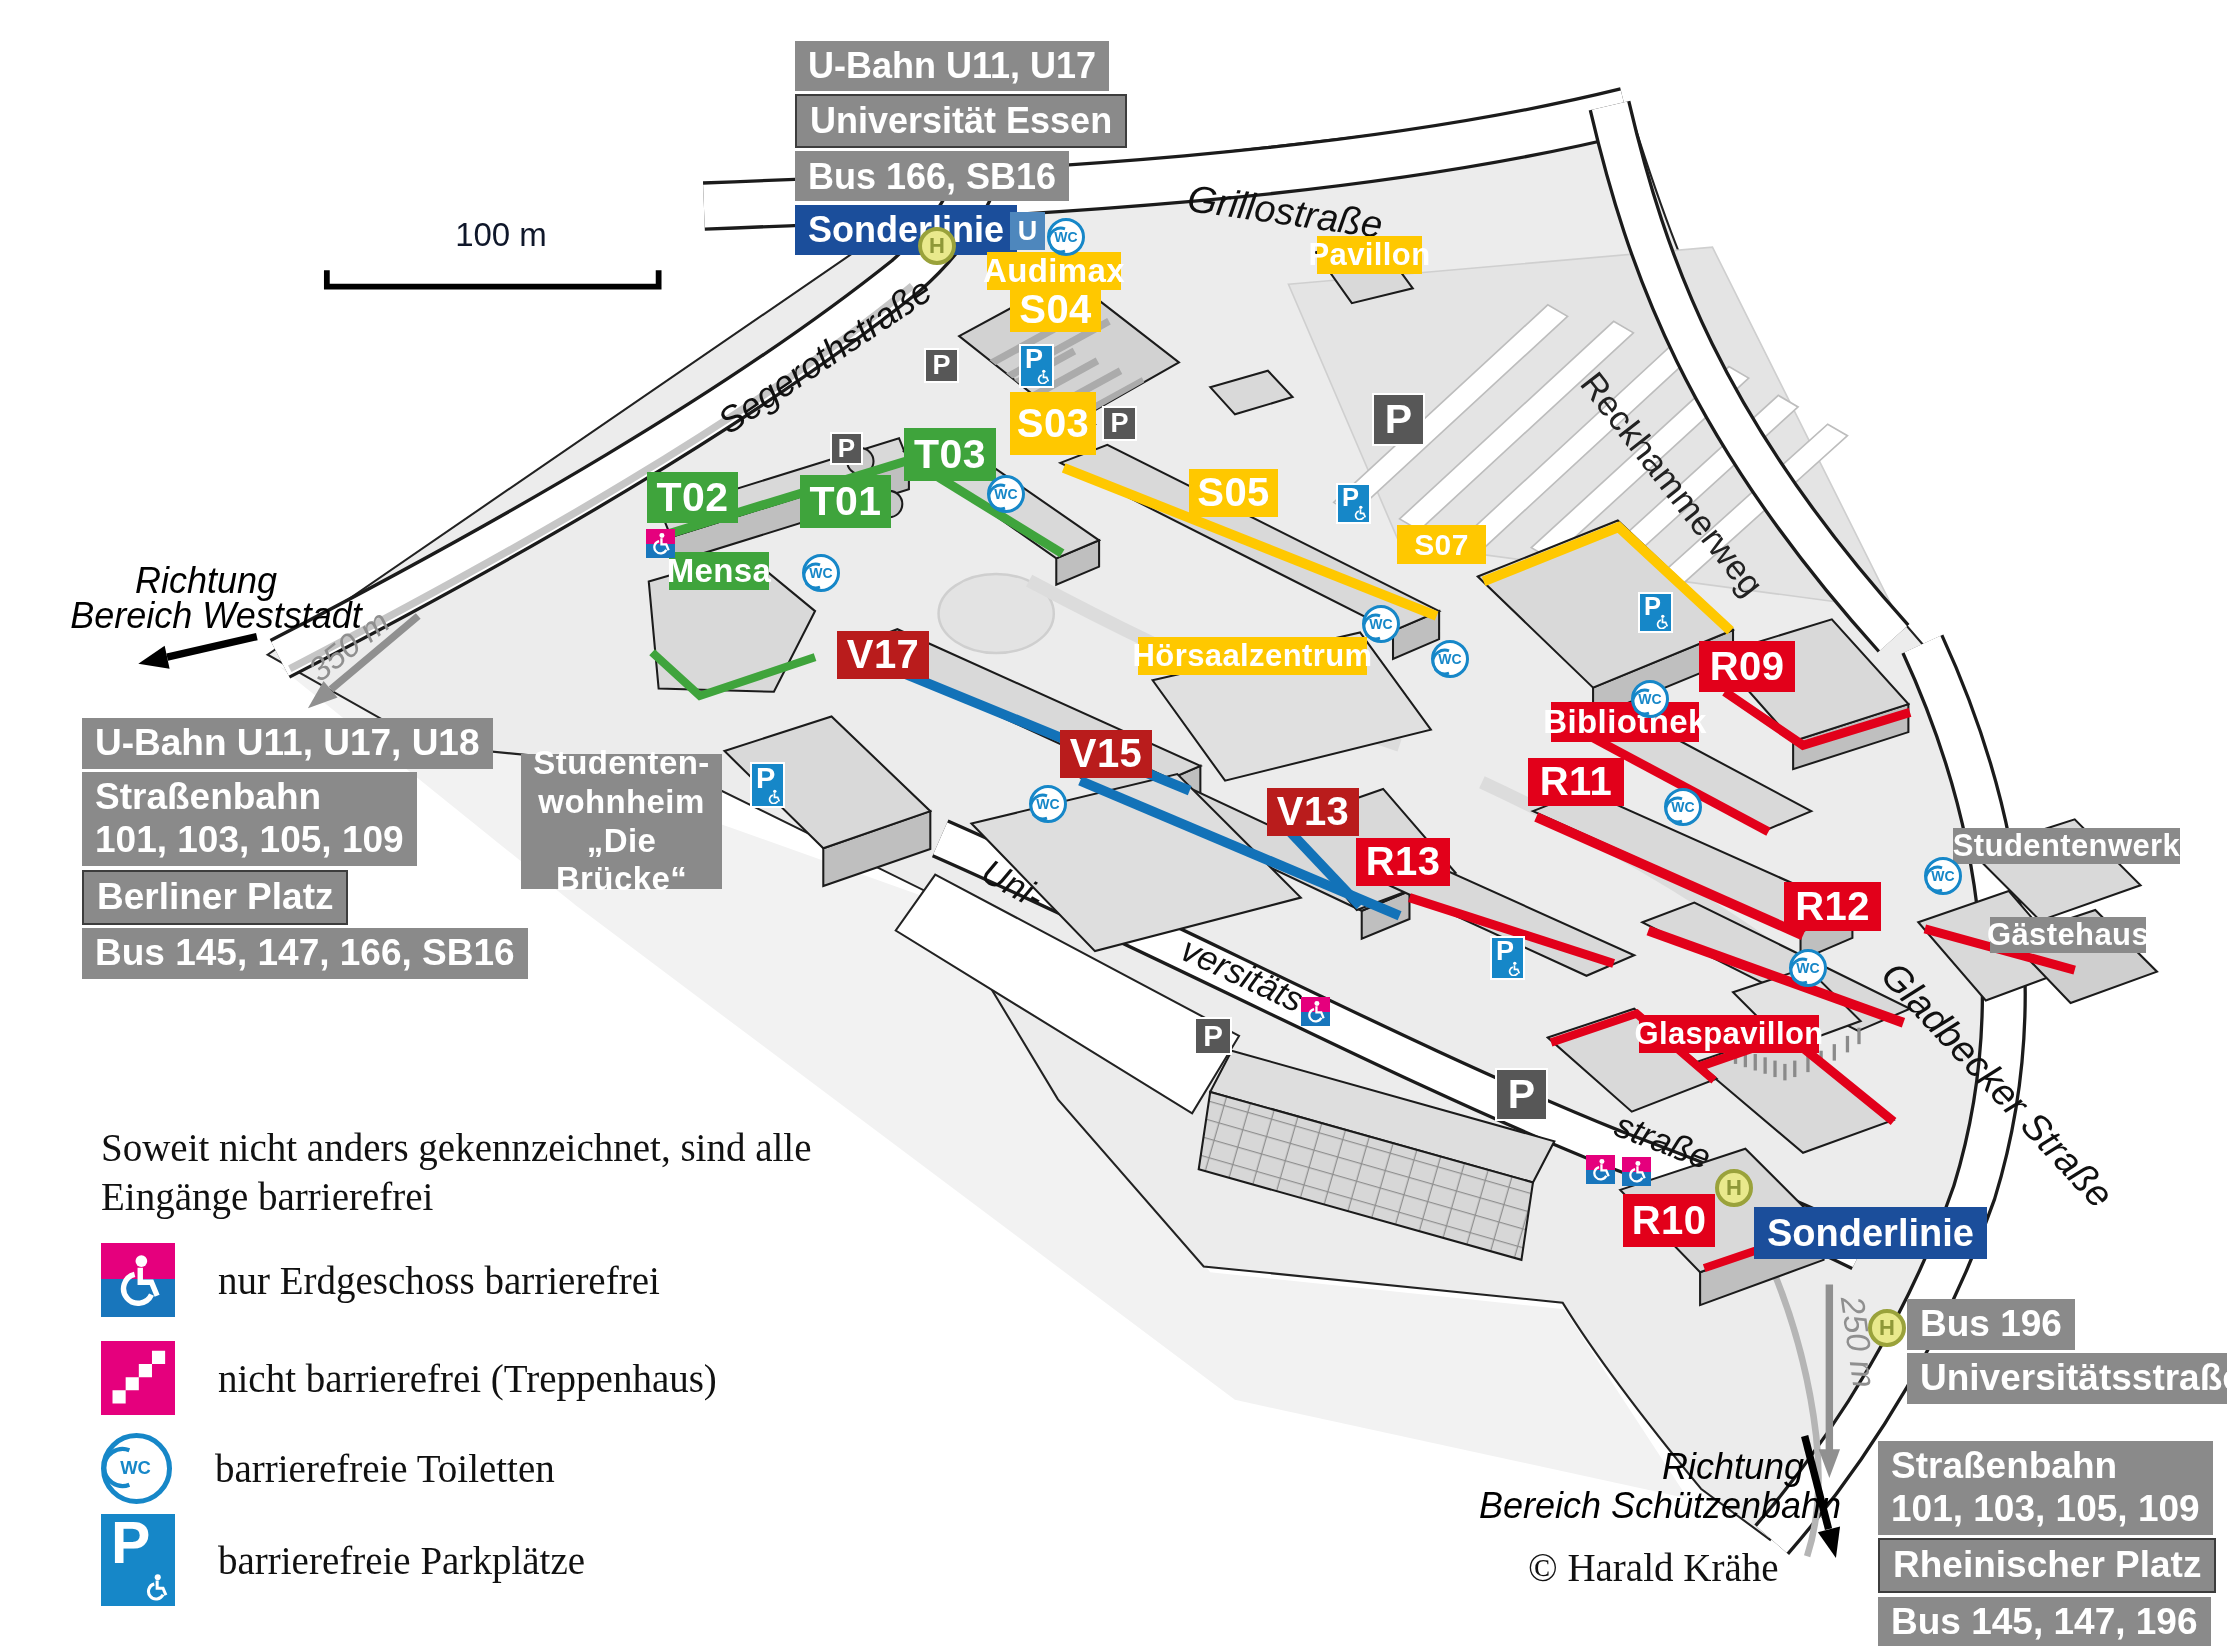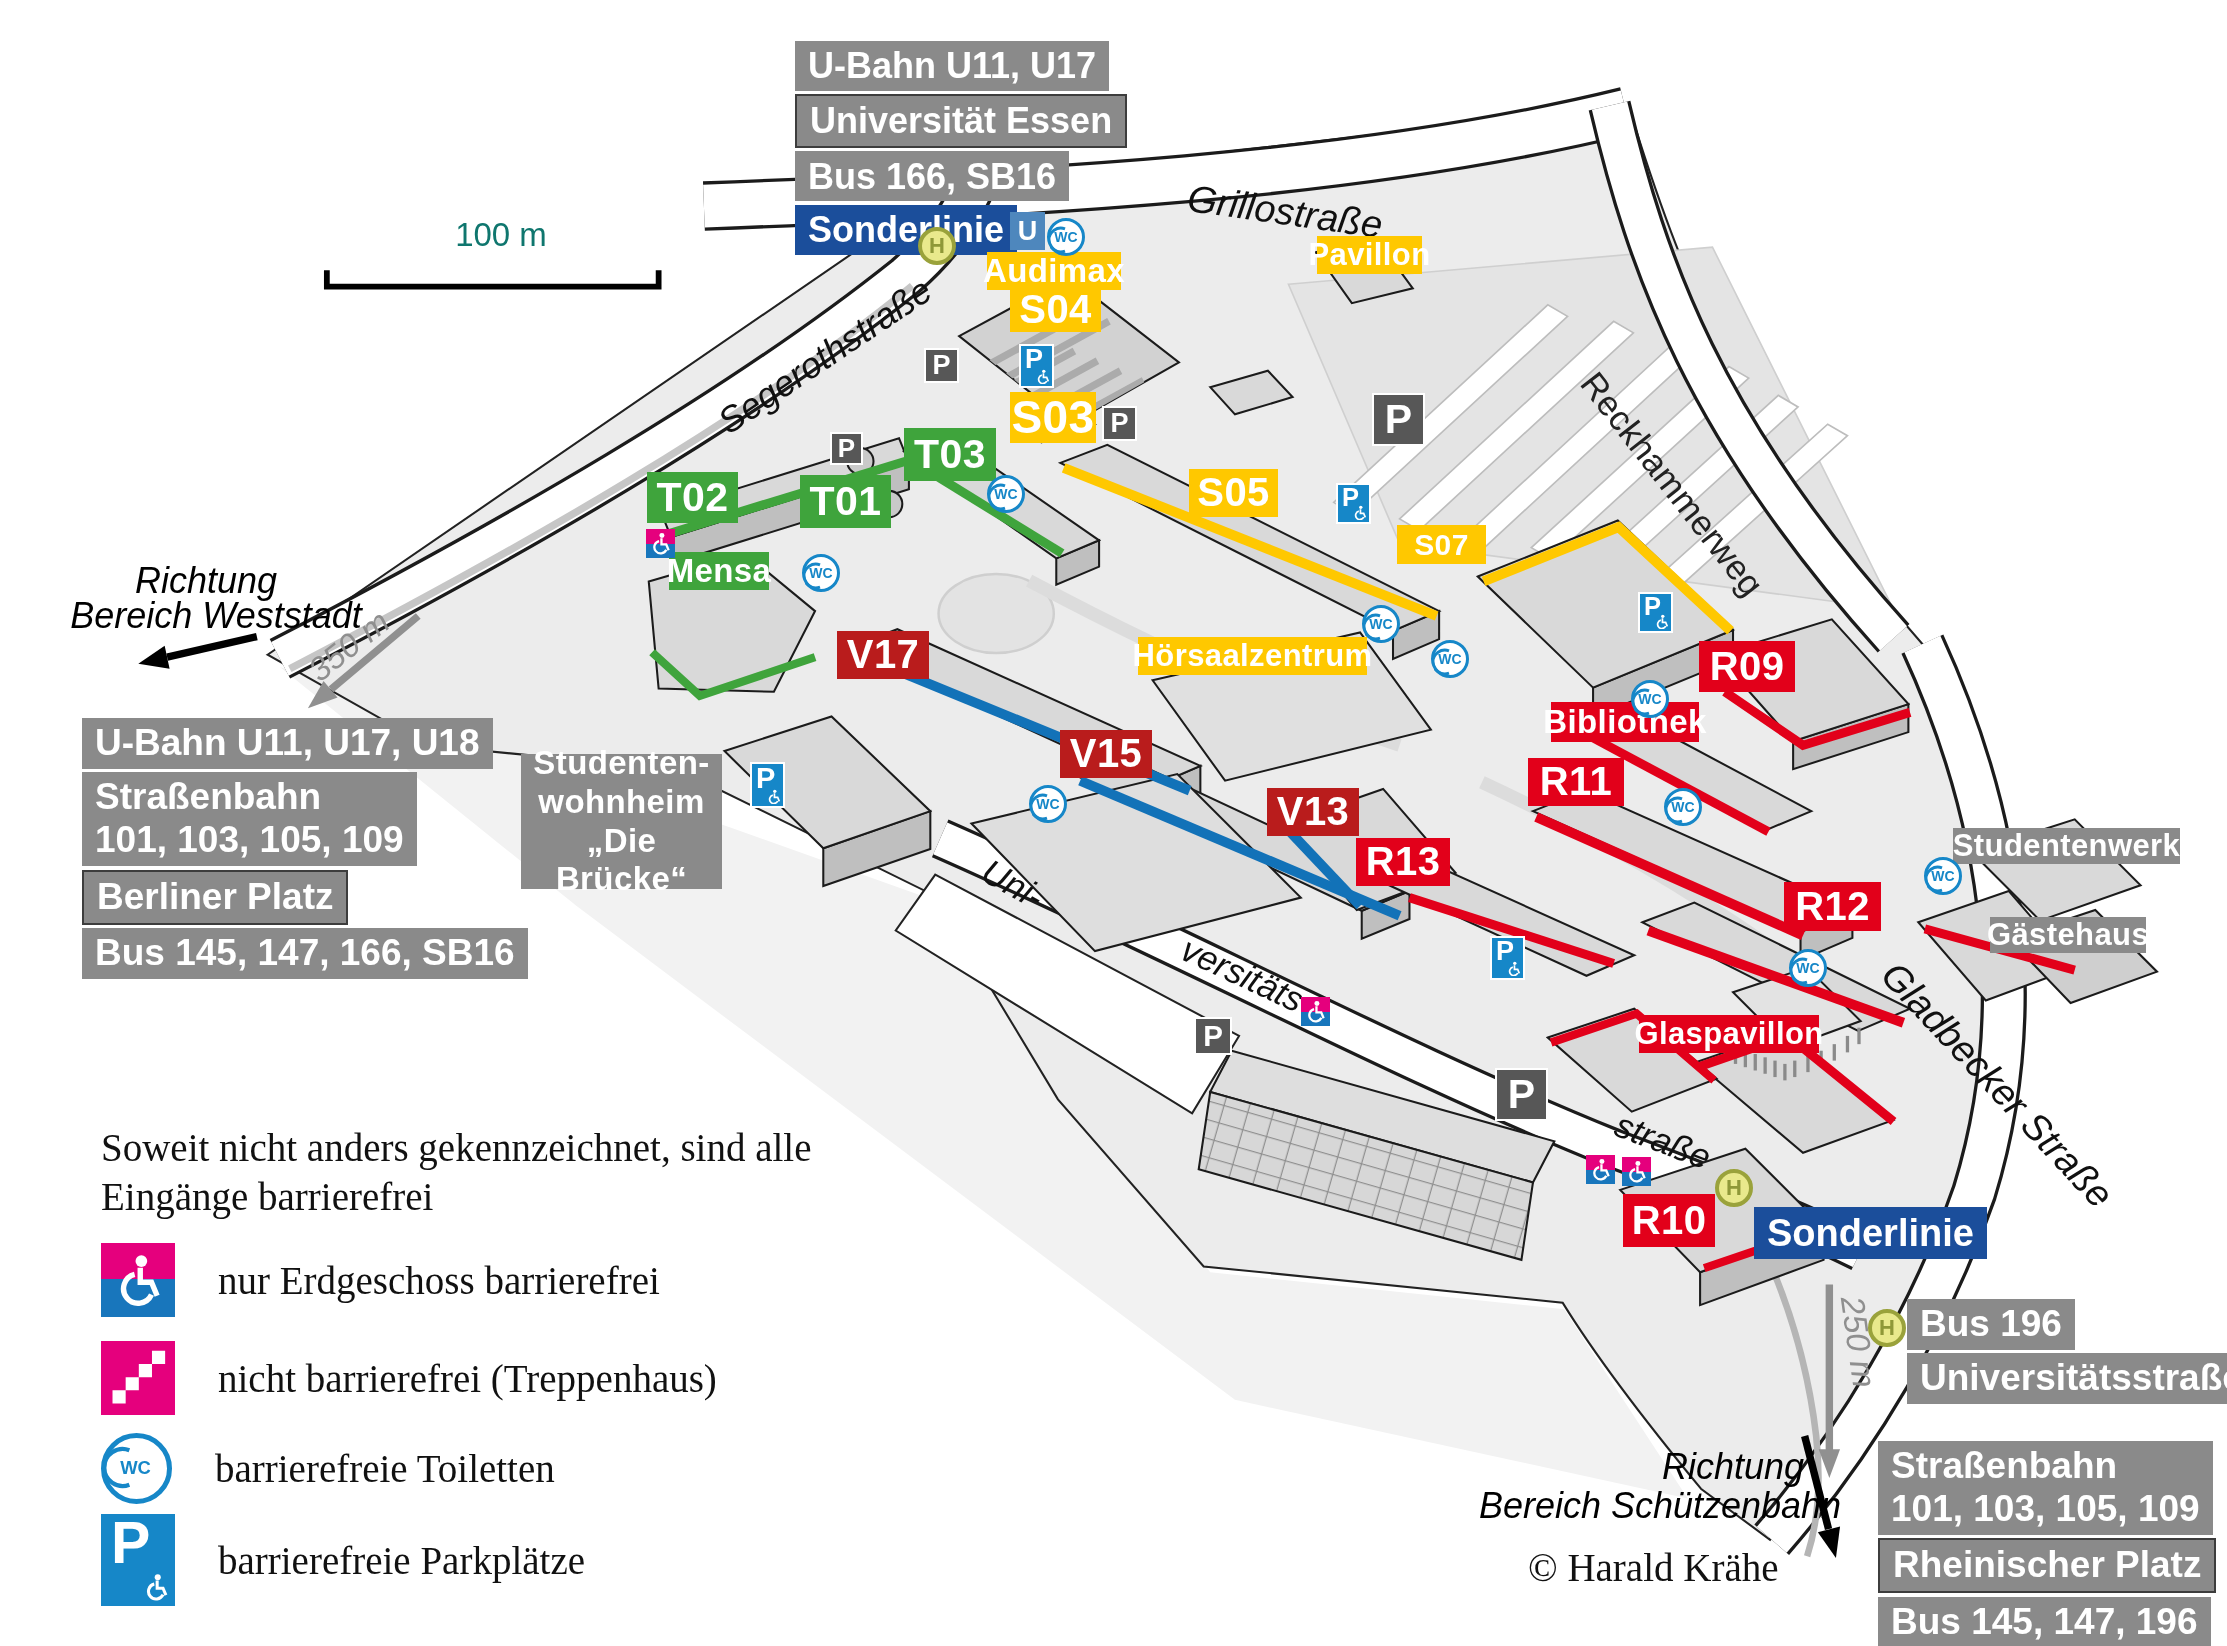--- a/index.html
+++ b/index.html
@@ -49,21 +49,21 @@
   .icon.wheel_split .bot{background:#1876BC;}
   .icon.wheel_split svg{position:absolute;}
 
   
   .legend-note{position:absolute;font-size:39px;color:#111;white-space:nowrap;}
   .legend-row{position:absolute;display:flex;align-items:center;}
   .legend-row .lab{margin-left:43px;font-size:39px;color:#111;white-space:nowrap;}
   .licon{position:relative;flex:0 0 auto;}
 
   .scale{position:absolute;left:323px;top:216px;width:356px;}
-  .scale-label{text-align:center;font-size:33px;color:#0f766e;margin-bottom:5px;}
+  .scale-label{text-align:center;font-size:33px;color:#0f172a;margin-bottom:5px;}
 </style>
 </head>
 <body>
 
 <div class="stage">
 
   <svg class="map-svg" width="2227" height="1647" viewBox="0 0 2705 2000">
     <defs>
       <pattern id="grid" width="30" height="22" patternUnits="userSpaceOnUse" patternTransform="rotate(16)">
         <rect width="30" height="22" fill="#d7d7d7"></rect>
@@ -330,21 +330,21 @@
 
   <div class="serif" style="position:absolute;left:1528px;top:1545px;font-size:39px;color:#111;">© Harald Krähe</div>
 
   <div id="labels">
       <div class="badge green" style="left: 647px; top: 472px; width: 91px; height: 51px; font-size: 41px;">T02</div>
       <div class="badge green" style="left: 800px; top: 475px; width: 91px; height: 53px; font-size: 41px;">T01</div>
       <div class="badge green" style="left: 904px; top: 428px; width: 92px; height: 53px; font-size: 41px;">T03</div>
       <div class="badge green" style="left: 669px; top: 552px; width: 100px; height: 38px; font-size: 33px;">Mensa</div>
       <div class="badge yellow" style="left: 987px; top: 252px; width: 134px; height: 38px; font-size: 33px;">Audimax</div>
       <div class="badge yellow" style="left: 1010px; top: 288px; width: 91px; height: 44px; font-size: 40px;">S04</div>
-      <div class="badge yellow" style="left: 1010px; top: 392px; width: 86px; height: 51px; font-size: 46px;">S03</div>
+      <div class="badge yellow" style="left: 1010px; top: 392px; width: 86px; height: 63px; font-size: 40px;">S03</div>
       <div class="badge yellow" style="left: 1189px; top: 469px; width: 89px; height: 48px; font-size: 40px;">S05</div>
       <div class="badge yellow" style="left: 1397px; top: 525px; width: 89px; height: 39px; font-size: 30px;">S07</div>
       <div class="badge yellow" style="left: 1138px; top: 637px; width: 229px; height: 38px; font-size: 31px;">Hörsaalzentrum</div>
       <div class="badge yellow" style="left: 1317px; top: 236px; width: 105px; height: 38px; font-size: 31px;">Pavillon</div>
       <div class="badge blue" style="left: 837px; top: 631px; width: 92px; height: 48px; font-size: 40px;">V17</div>
       <div class="badge blue" style="left: 1060px; top: 730px; width: 92px; height: 48px; font-size: 40px;">V15</div>
       <div class="badge blue" style="left: 1267px; top: 788px; width: 92px; height: 48px; font-size: 40px;">V13</div>
       <div class="badge red" style="left: 1699px; top: 641px; width: 96px; height: 51px; font-size: 40px;">R09</div>
       <div class="badge red" style="left: 1551px; top: 702px; width: 148px; height: 40px; font-size: 33px;">Bibliothek</div>
       <div class="badge red" style="left: 1528px; top: 758px; width: 96px; height: 48px; font-size: 40px;">R11</div>

